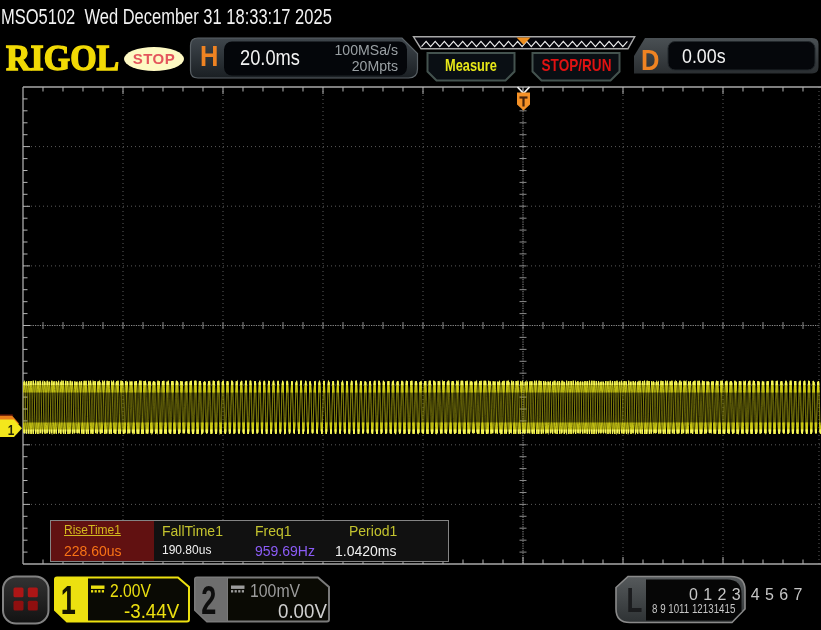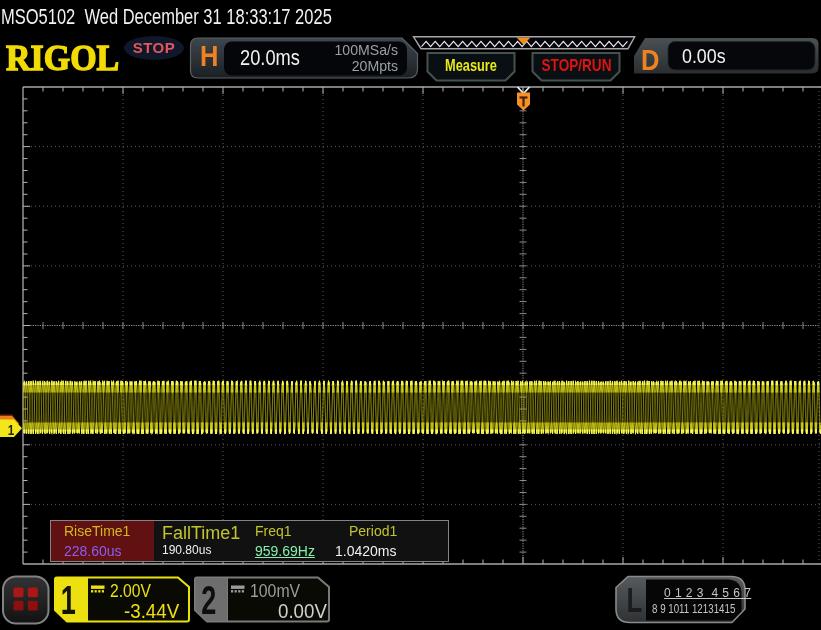--- a/index.html
+++ b/index.html
@@ -4,21 +4,21 @@
 html,body{margin:0;padding:0;background:#000;}
 body{width:821px;height:630px;position:relative;overflow:hidden;
  font-family:"Liberation Sans",sans-serif;}
 .abs{position:absolute;}
 </style></head>
 <body>
 
 <div class="abs" style="left:1px;top:4px;color:#f2f2f2;font-size:22px;transform:scaleX(0.75);transform-origin:0 0;white-space:nowrap;">MSO5102&nbsp;&nbsp;Wed December 31 18:33:17 2025</div>
 
 <div class="abs" id="rigol" style="left:6px;top:36px;color:#f2da05;font-family:'Liberation Serif',serif;font-weight:bold;font-size:36.5px;-webkit-text-stroke:1.4px #f2da05;transform:scaleX(0.93);transform-origin:0 0;">RIGOL</div>
-<div class="abs" style="left:124px;top:36px;width:60px;height:24px;border-radius:50%;background:#0f172a;color:#e4555c;font-weight:bold;font-size:15px;text-align:center;line-height:24px;letter-spacing:0.5px;">STOP</div>
+<div class="abs" style="left:124px;top:47px;width:60px;height:24px;border-radius:50%;background:#fef9c3;color:#e4555c;font-weight:bold;font-size:15px;text-align:center;line-height:24px;letter-spacing:0.5px;">STOP</div>
 
 <svg class="abs" style="left:0;top:0;" width="821" height="86" viewBox="0 0 821 86">
 <defs>
       <linearGradient id="ghb" x1="0" y1="0" x2="0" y2="1">
 <stop offset="0" stop-color="#3f464c"></stop>
         <stop offset="1" stop-color="#1a1f23"></stop>
       </linearGradient>
     </defs>
 <path d="M198,38 L402,38 L417.5,53.5 L417.5,69 Q417.5,78 408.5,78 L198,78 Q190.5,78 190.5,70.5 L190.5,45.5 Q190.5,38 198,38 Z" fill="url(#ghb)" stroke="#5a6166" stroke-width="1.2"></path>
 <rect x="224" y="41.5" width="183" height="34" rx="8" fill="#04060a"></rect>
@@ -293,27 +293,27 @@
 <line x1="519.5" y1="97.5" x2="527.5" y2="97.5" stroke="#46230a" stroke-width="2.2"></line>
 <line x1="523.5" y1="97.5" x2="523.5" y2="106.5" stroke="#46230a" stroke-width="2.2"></line>
 <polygon points="0,415.5 12,415.5 19,423.5 12,431.5 0,431.5" fill="#e87d1a"></polygon>
 <polygon points="0,414.5 12.5,414.5 13.5,415.6 0,415.6" fill="#7e1a08"></polygon>
 <polygon points="0,419.5 14,419.5 22,428.3 14,437 0,437" fill="#f3e71c"></polygon>
 <text x="11" y="435" font-family="Liberation Sans, sans-serif" font-size="15" font-weight="bold" fill="#23230a" text-anchor="middle" transform="translate(11,0) scale(0.78,1) translate(-11,0)">1</text>
 </svg>
 
 <div class="abs" style="left:50px;top:519.5px;width:399px;height:42px;background:#111111;border:1px solid #848484;box-sizing:border-box;"></div>
 <div class="abs" style="left:51px;top:520.5px;width:103px;height:40px;background:#611111;"></div>
-<div class="abs" style="left:64px;top:523px;color:#d3b91e;font-size:14px;">RiseTime1</div>
-<div class="abs" style="left:162px;top:523px;color:#c3c32e;font-size:18px;">FallTime1</div>
+<div class="abs" style="left:64px;top:523px;color:#d3b91e;font-size:12px;text-decoration:underline;">RiseTime1</div>
+<div class="abs" style="left:162px;top:523px;color:#c3c32e;font-size:14px;">FallTime1</div>
 <div class="abs" style="left:255px;top:523px;color:#c3c32e;font-size:14px;">Freq1</div>
 <div class="abs" style="left:349px;top:523px;color:#c3c32e;font-size:14px;">Period1</div>
-<div class="abs" style="left:64px;top:543px;color:#8b5cf6;font-size:14px;">228.60us</div>
+<div class="abs" style="left:64px;top:543px;color:#f97316;font-size:14px;">228.60us</div>
 <div class="abs" style="left:162px;top:543px;color:#f0f0f0;font-size:12px;">190.80us</div>
-<div class="abs" style="left:255px;top:543px;color:#86efac;font-size:14px;text-decoration:underline;">959.69Hz</div>
+<div class="abs" style="left:255px;top:543px;color:#8b5cf6;font-size:14px;">959.69Hz</div>
 <div class="abs" style="left:335px;top:543px;color:#f0f0f0;font-size:14px;">1.0420ms</div>
 
 <svg class="abs" style="left:0;top:0;" width="821" height="630" viewBox="0 0 821 630">
 <defs>
       <linearGradient id="gbx" x1="0" y1="0" x2="0" y2="1">
         <stop offset="0" stop-color="#333333"></stop>
         <stop offset="1" stop-color="#121212"></stop>
       </linearGradient>
       <linearGradient id="gtab" x1="0" y1="0" x2="0" y2="1">
         <stop offset="0" stop-color="#565a5c"></stop>
@@ -342,14 +342,14 @@
 <rect x="238.2" y="590.1" width="2.2" height="2.4" fill="#9c9c9c"></rect>
 <rect x="241.8" y="590.1" width="2.2" height="2.4" fill="#9c9c9c"></rect>
 <path d="M628,576.5 L731,576.5 Q745,576.5 745,590 L745,609 L732,622.5 L630,622.5 Q616,622.5 616,609 L616,587.5 Z" fill="url(#gtab)" stroke="#8a8a8a" stroke-width="1.6"></path>
 <path d="M646,579.5 L727,579.5 Q741.5,579.5 741.5,594 L741.5,611.5 L732.5,620.5 L646,620.5 Z" fill="#060606"></path>
 <text x="626.5" y="612" font-family="Liberation Sans, sans-serif" font-size="36" font-weight="bold" fill="#1b1c1e" transform="translate(626.5,0) scale(0.72,1) translate(-626.5,0)">L</text>
 </svg>
 <div class="abs" style="left:110px;top:581px;color:#ece010;font-size:18px;transform:scaleX(0.87);transform-origin:0 0;">2.00V</div>
 <div class="abs" style="left:124px;top:599.5px;color:#ece010;font-size:19.5px;transform:scaleX(0.96);transform-origin:0 0;">-3.44V</div>
 <div class="abs" style="left:250px;top:581px;color:#9c9c9c;font-size:18px;transform:scaleX(0.88);transform-origin:0 0;">100mV</div>
 <div class="abs" style="left:278px;top:599.5px;color:#cfcfcf;font-size:19.5px;transform:scaleX(0.96);transform-origin:0 0;">0.00V</div>
-<div class="abs" style="left:664px;top:585.5px;color:#c6c6c6;font-size:12px;letter-spacing:0.45px;white-space:nowrap;text-decoration:underline;">0 1 2 3&nbsp;&nbsp;4 5 6 7</div>
+<div class="abs" style="left:689px;top:585.5px;color:#c6c6c6;font-size:16px;letter-spacing:0.45px;white-space:nowrap;">0 1 2 3&nbsp;&nbsp;4 5 6 7</div>
 <div class="abs" style="left:652px;top:601.5px;color:#c6c6c6;font-size:12.5px;white-space:nowrap;transform:scaleX(0.78);transform-origin:0 0;">8 9 1011 12131415</div>
 
 </body></html>

